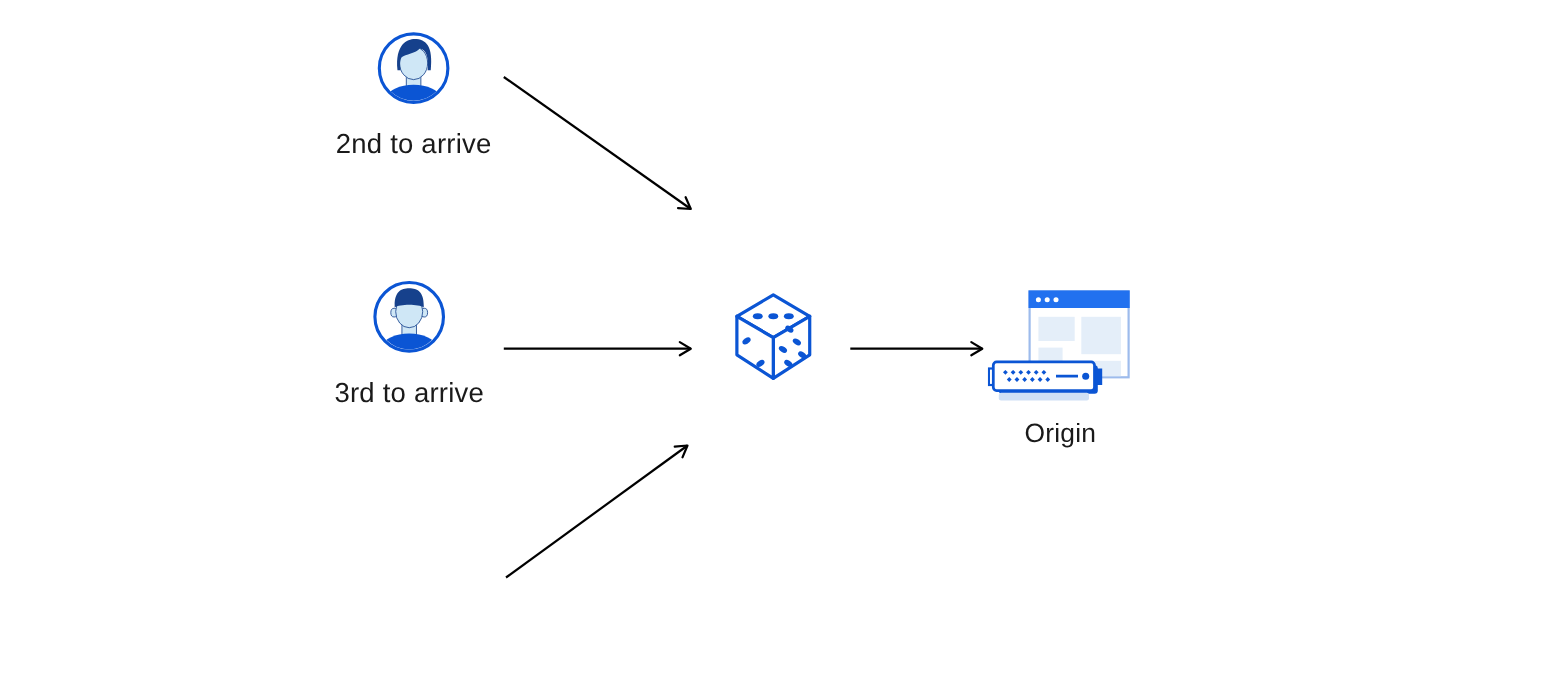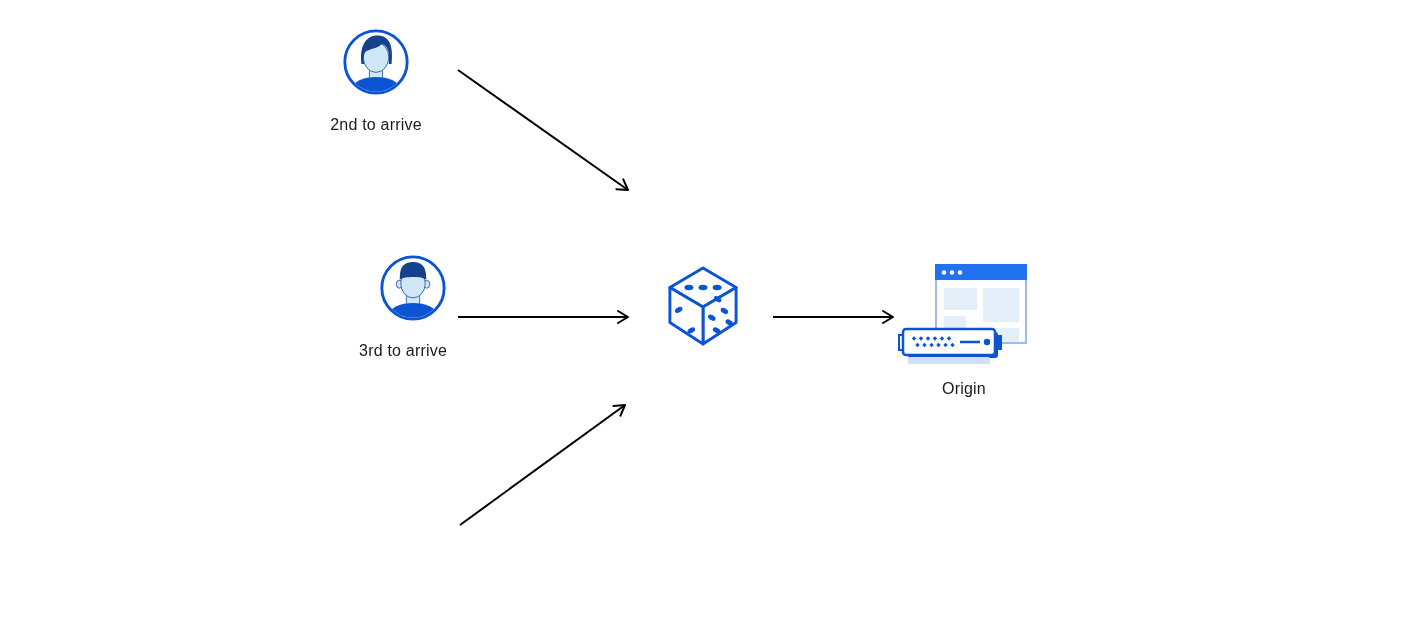--- a/index.html
+++ b/index.html
@@ -20,29 +20,29 @@
   }
   .arrows line { stroke: var(--c-arrow, #000); stroke-width: 2; }
   .arrows polyline { stroke: var(--c-arrow, #000); }
   figure.node {
     position: absolute;
     margin: 0;
     text-align: center;
   }
   figure.node figcaption {
     color: var(--c-text, #1a1a1a);
-    font-size: 16px;
+    font-size: 25px;
     letter-spacing: 0.2px;
   }
   #node-user-second figcaption,
   #node-user-third figcaption,
   #node-user-first figcaption { margin-top: 16px; }
-  #node-origin figcaption { margin-top: 7px; font-size: 16px; }
+  #node-origin figcaption { margin-top: 7px; font-size: 24px; }
   #node-user-second { left: 301px; top: 28px;  width: 150px; }
-  #node-user-third  { left: 297px; top: 254px; width: 150px; text-align: right; }
+  #node-user-third  { left: 297px; top: 254px; width: 150px; }
   #node-user-first  { left: 296px; top: 483px; width: 150px; }
   #node-die         { left: 666px; top: 264px; width: 74px; height: 88px; }
   #node-origin      { left: 898px; top: 263px; width: 132px; }
 </style>
 </head>
 <body>
 
 <div class="canvas">
 
   <svg class="arrows" viewBox="0 0 1405 633">

